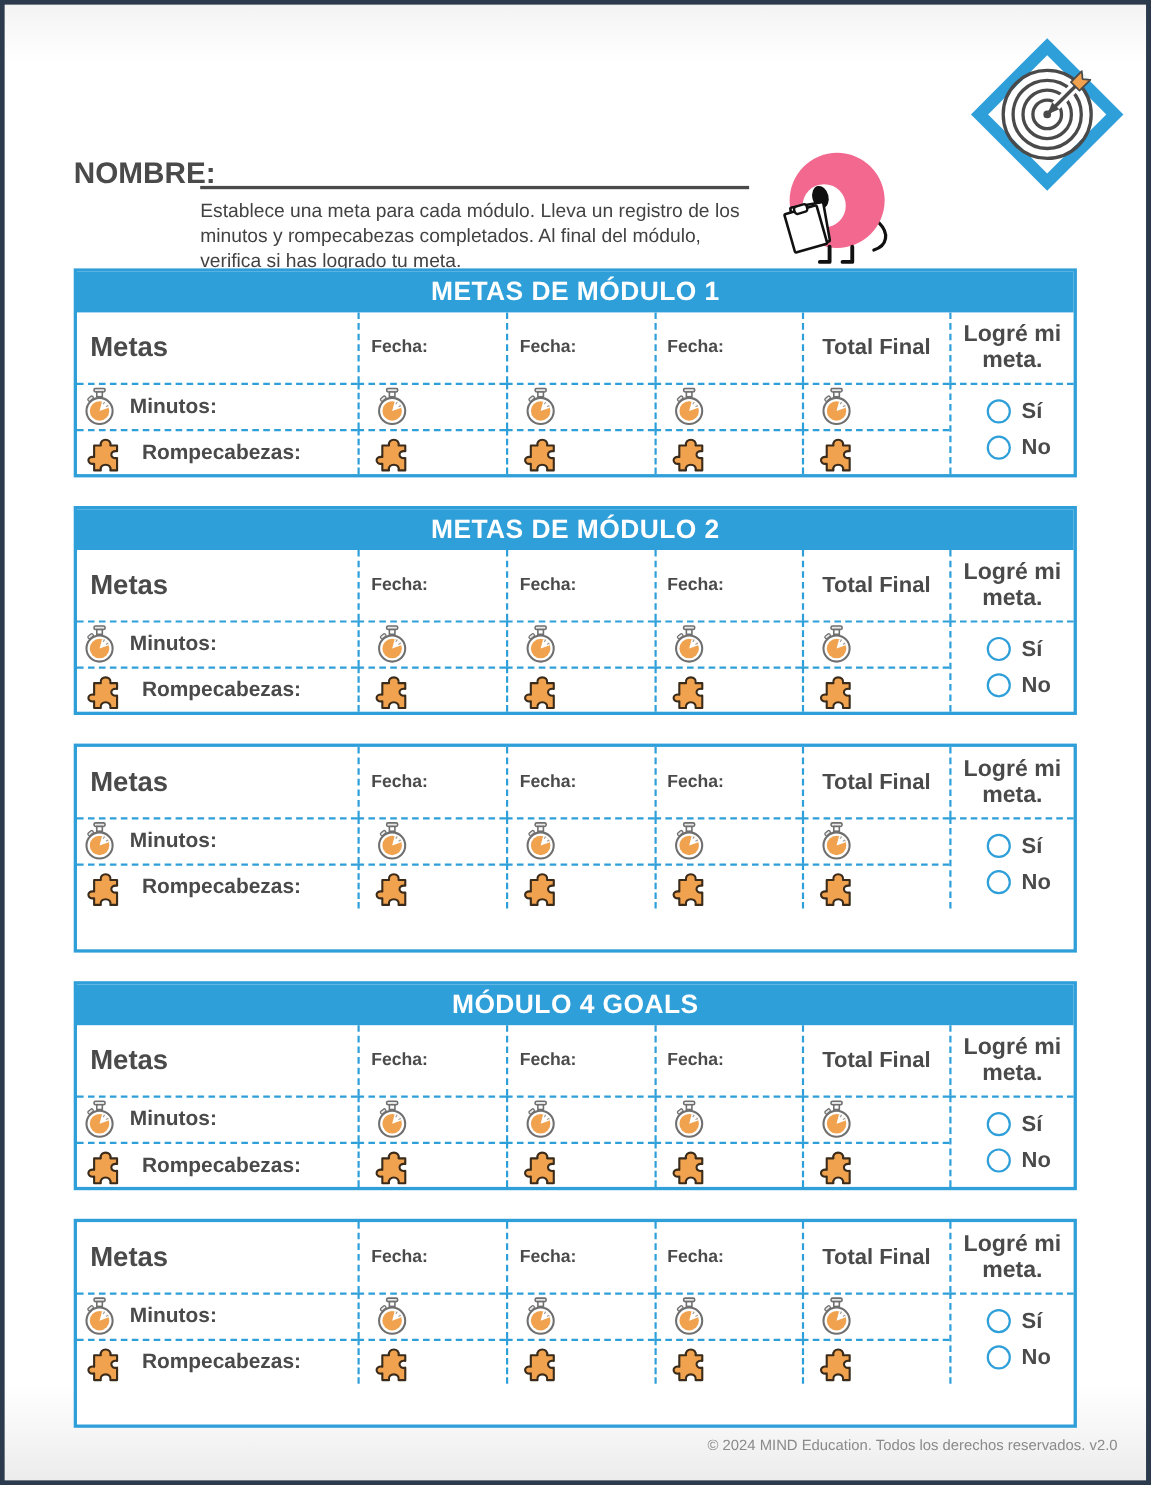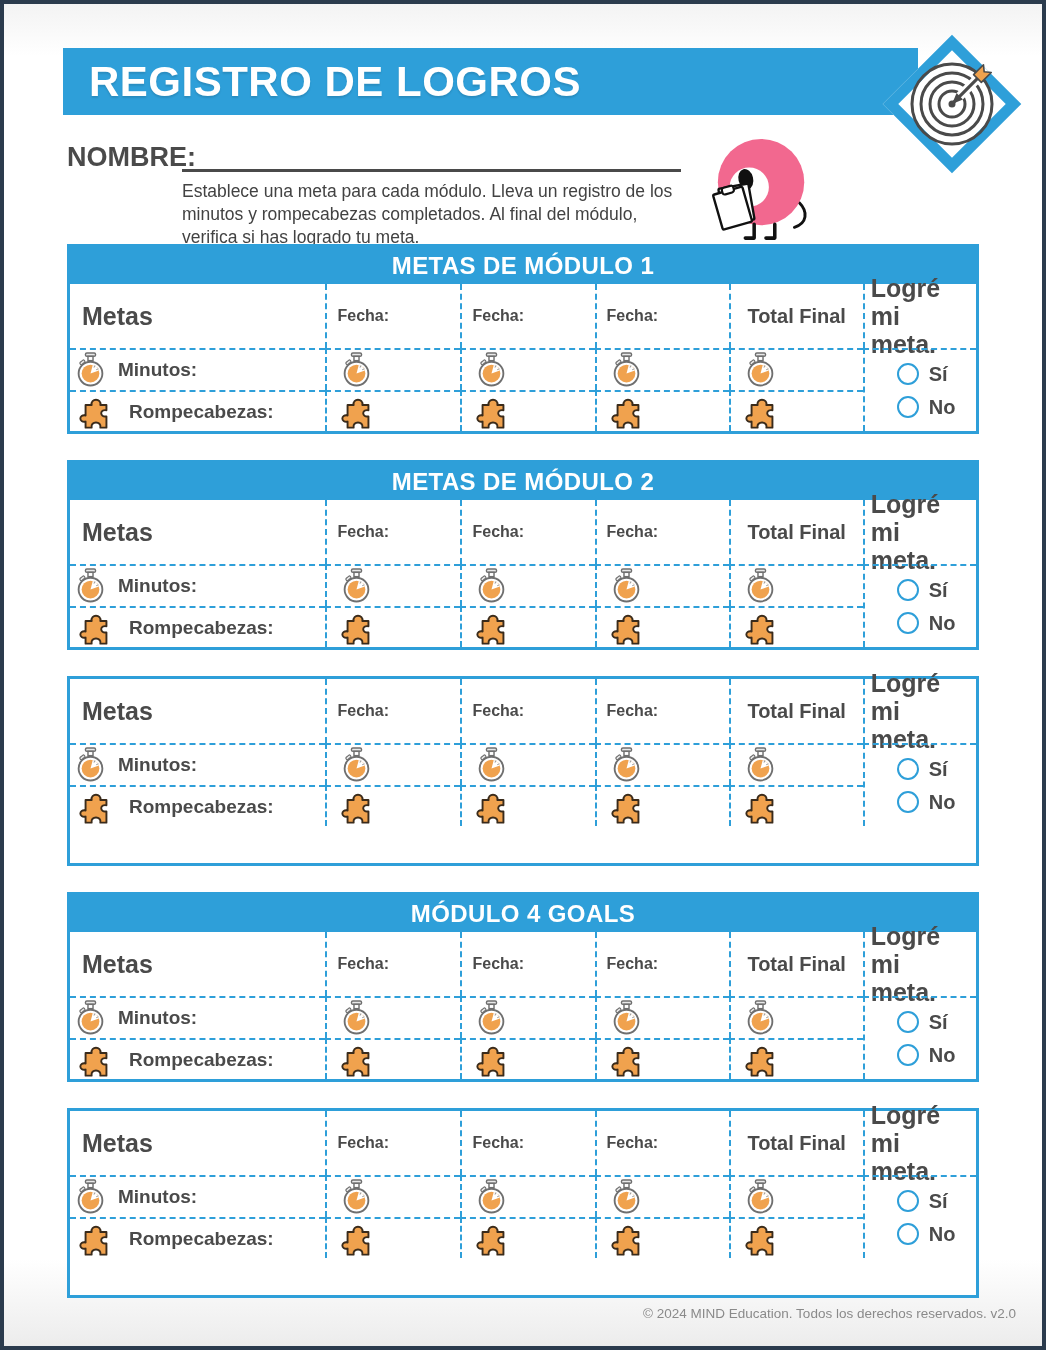--- a/index.html
+++ b/index.html
@@ -65,22 +65,22 @@
   .c1{grid-column:1}.c2{grid-column:2}.c3{grid-column:3}
   .c4{grid-column:4}.c5{grid-column:5}.c6{grid-column:6}
   .r1{grid-row:1}.r2{grid-row:2}.r3{grid-row:3}.rspan{grid-row:2 / span 2}
   .bl { border-left:2px dashed #2E9FD9; }
   .bt { border-top:2px dashed #2E9FD9; }
   .cell { display:flex; align-items:center; color:#4A4A4A; }
 
   .h-metas { font-size:25px; font-weight:600; padding-left:12px; }
   .h-fecha { font-size:16px; font-weight:bold; padding-left:10px; }
   .h-total { font-size:20px; font-weight:bold; justify-content:center; }
-  .h-logre { font-size:25px; font-weight:bold; justify-content:center;
-             line-height:1.12; padding:0 6px; }
+  .h-logre { font-size:21px; font-weight:bold; justify-content:center;
+             text-align:center; line-height:1.12; padding:0 6px; }
 
   .goal-cell { padding-left:6px; gap:13px; }
   .goal-label { font-size:19px; font-weight:bold; }
   .entry { padding-left:15px; }
   .r3.entry { padding-left:11px; }
   .ic-sw { width:29px; height:36px; }
   .ic-pz { width:40px; height:40px; }
 
   .radio-cell { flex-direction:column; align-items:flex-start;
                 justify-content:center; gap:10px; padding-left:32px; }
@@ -112,23 +112,20 @@
       <line x1="28" y1="24.8" x2="31" y2="23" stroke="#9a9a9a" stroke-width="1.4"></line>
     </symbol>
     <symbol id="icon-puzzle" viewBox="0 0 46 46">
       <path d="M11,15 L18,15 C16.2,7 29.8,7 28,15 L35,15 L35,21 C27,19.4 27,29.6 35,28 L35,41 L28,41 C29.8,33 16.2,33 18,41 L11,41 L11,34 C3,35.6 3,25.4 11,27 Z" fill="#F0A24E" stroke="#3A2B1B" stroke-width="2.2" stroke-linejoin="round"></path>
     </symbol>
   </defs>
 </svg>
 
 <div class="page">
 
-  <div class="title-bar">
-    <span>REGISTRO DE LOGROS</span>
-  </div>
 
   <div class="diamond"></div>
   <svg class="target-svg" viewBox="-46 -46 92 92">
     <circle r="40" fill="none" stroke="#4A4A4A" stroke-width="3"></circle>
     <circle r="31" fill="none" stroke="#4A4A4A" stroke-width="3"></circle>
     <circle r="22" fill="none" stroke="#4A4A4A" stroke-width="3"></circle>
     <circle r="13" fill="none" stroke="#4A4A4A" stroke-width="3"></circle>
     <circle r="3.5" fill="#4A4A4A"></circle>
     <g transform="rotate(-45)">
       <line x1="4" y1="0" x2="49" y2="0" stroke="#ffffff" stroke-width="9"></line>

